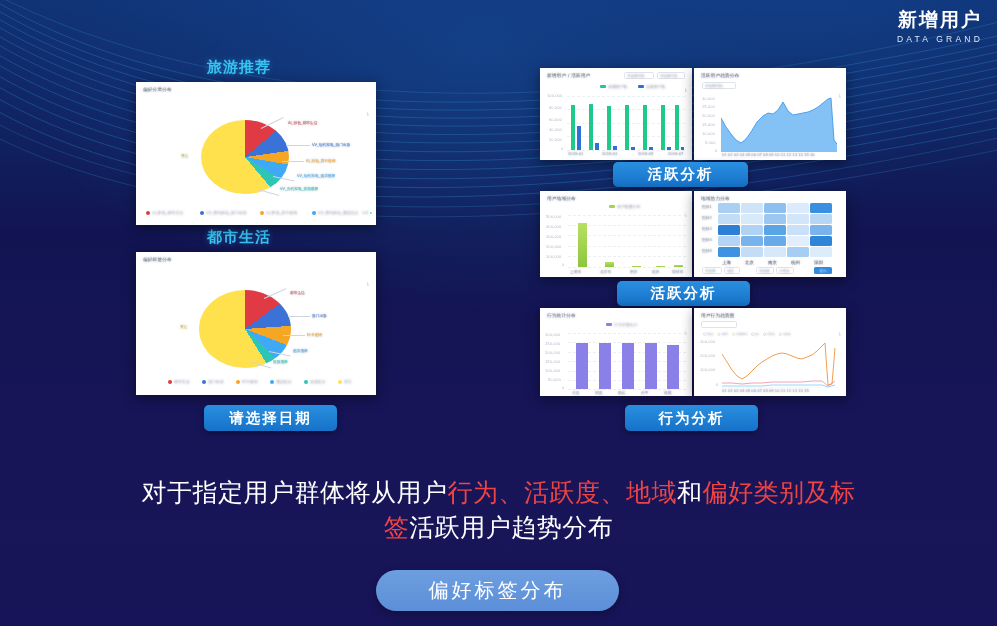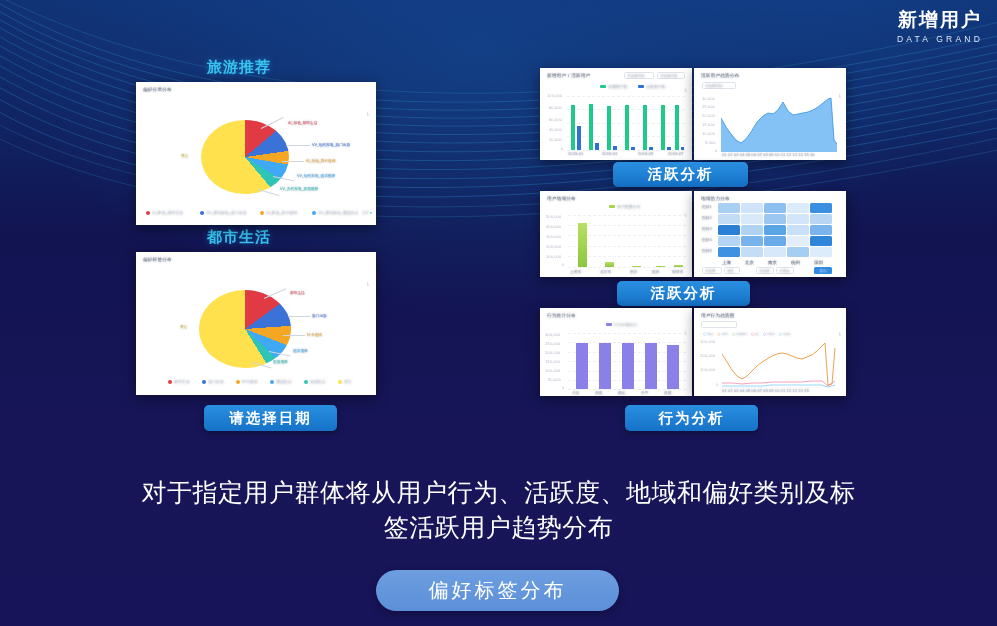--- a/index.html
+++ b/index.html
@@ -72,21 +72,21 @@
     background:#fff;font-size:3.5px;color:#aeb4c0;display:flex;align-items:center;
     padding-left:2px;font-family:"DejaVu Sans",sans-serif;box-sizing:border-box;}
   .mbtn{position:absolute;background:#2f8ae0;border-radius:1.5px;display:flex;
     align-items:center;justify-content:center;font-size:3.5px;color:#fff;
     font-family:"DejaVu Sans",sans-serif;}
 
   
   .caption{position:absolute;left:0;right:0;top:476px;text-align:center;
     font-size:25px;line-height:1.38;color:#ffffff;letter-spacing:.5px;
     font-family:"DejaVu Sans","Liberation Sans",sans-serif;}
-  .caption .hl{color:#ffffff;}
+  .caption .hl{color:#ef4444;}
   .caption .w{color:#ffffff;}
 
   .sysbtn{position:absolute;left:376px;top:570px;width:243px;height:41px;
     display:flex;align-items:center;justify-content:center;
     background:linear-gradient(180deg,#6d9ee0 0%,#5c8fd8 100%);
     border-radius:21px;color:#ffffff;font-size:20px;letter-spacing:3px;
     font-family:"DejaVu Sans","Liberation Sans",sans-serif;
     box-shadow:0 3px 10px rgba(0,0,0,.3);}
 </style>
 </head>

